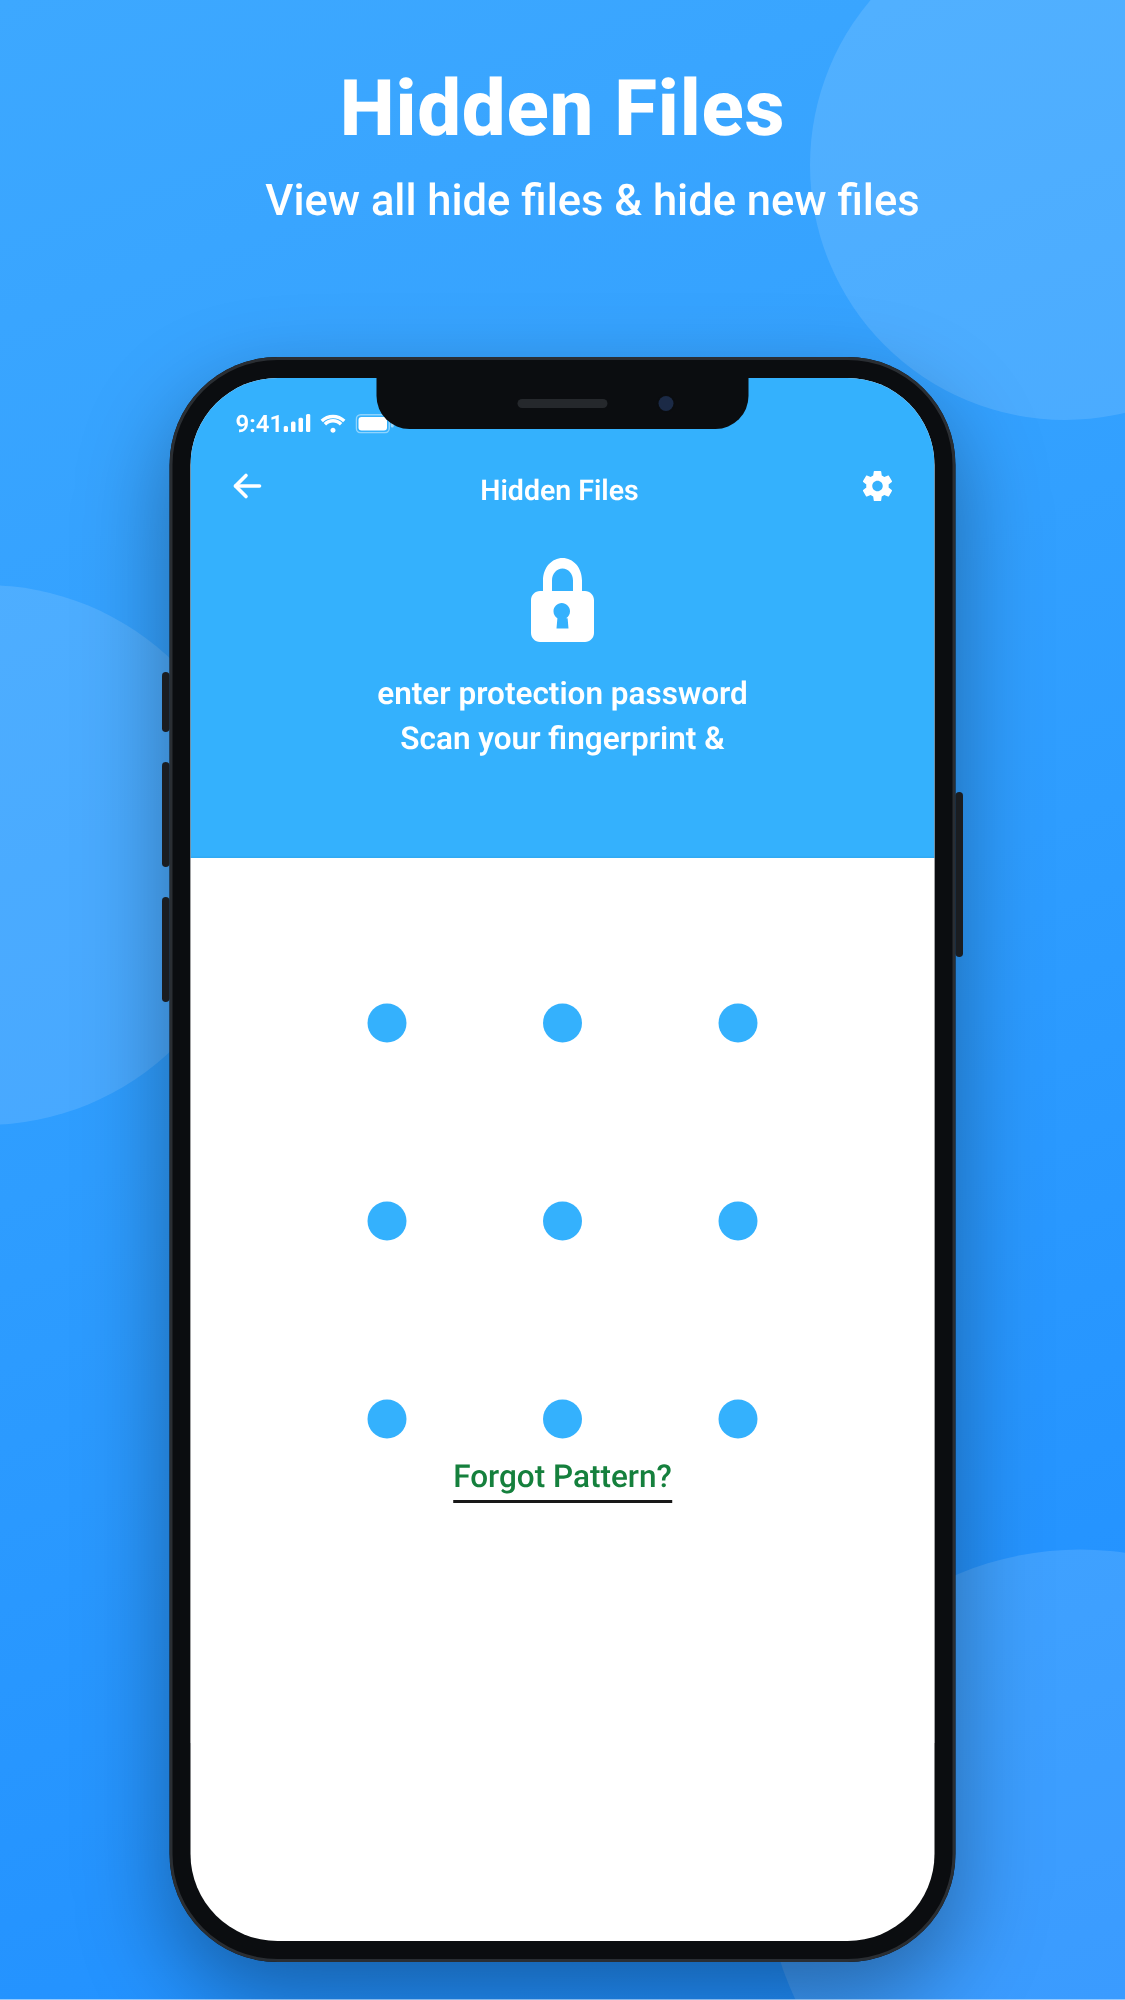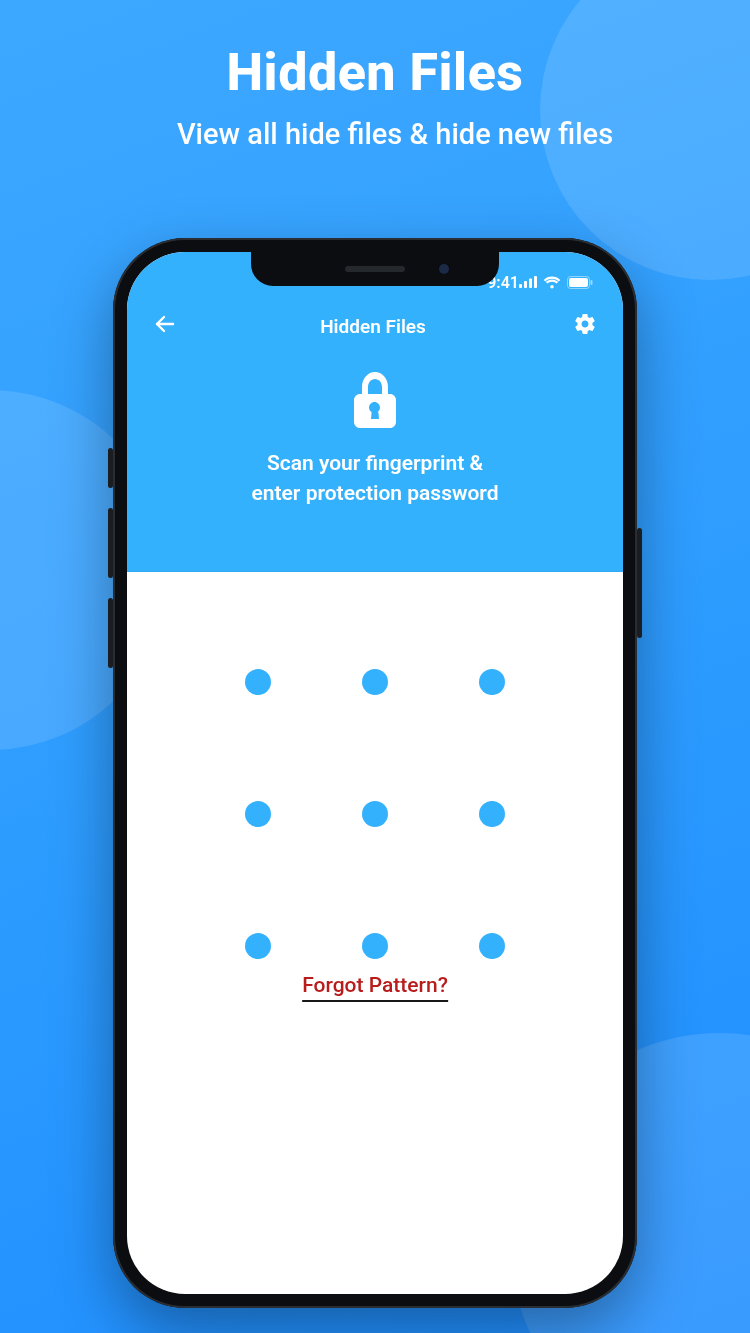--- a/index.html
+++ b/index.html
@@ -92,21 +92,21 @@
     background: #34b1fd;
     color: #fff;
     height: 320px;
     position: relative;
     padding-top: 12px;
   }
 
   .status-bar {
     height: 36px;
     display: flex;
-    justify-content: flex-end;
+    justify-content: flex-start;
     align-items: center;
     padding: 0 30px;
     font-size: 16px;
     font-weight: 600;
     color: #fff;
   }
   .status-right { display:flex; align-items:center; gap:6px; }
   .signal-icon svg, .wifi-icon svg, .battery-icon svg { display:block; }
 
   .nav-bar {
@@ -163,21 +163,21 @@
     border-radius:50%;
     background:#34b1fd;
   }
 
   .forgot {
     position:absolute;
     bottom: 160px;
     left:50%;
     transform:translateX(-50%);
     font-size: 21px;
-    color:#b91c1c;
+    color:#15803d;
     font-weight:500;
     border-bottom: 2px solid #181818;
     padding-bottom: 3px;
     cursor:pointer;
   }
 
   .home-indicator {
     position:absolute;
     bottom:10px; left:50%;
     transform:translateX(-50%);
@@ -261,22 +261,22 @@
         </div>
       </div>
 
       <div class="lock-section">
         <span class="lock-icon">
           <svg width="52" height="60" viewBox="0 0 52 60">
               <path fill="#fff" d="M41 24h-2v-7C39 8.2 33 2 26 2S13 8.2 13 17v7h-2c-3.3 0-6 2.7-6 6v22c0 3.3 2.7 6 6 6h30c3.3 0 6-2.7 6-6V30c0-3.3-2.7-6-6-6zM19 17c0-4.4 3.1-8 7-8s7 3.6 7 8v7H19v-7zm10.4 25.2l.6 6.8h-8l.6-6.8c-1.6-1-2.6-2.7-2.6-4.7 0-3 2.5-5.5 5.5-5.5s5.5 2.5 5.5 5.5c0 2-1 3.7-2.6 4.7z"></path>
             </svg>
         </span>
         <div class="lock-text">
+          <div>enter protection password</div>
           <div>Scan your fingerprint &amp;</div>
-          <div>enter protection password</div>
         </div>
       </div>
     </div>
 
     <div class="pattern-area">
       <div class="pattern-grid">
         <div class="dot"></div>
         <div class="dot"></div>
         <div class="dot"></div>
         <div class="dot"></div>

